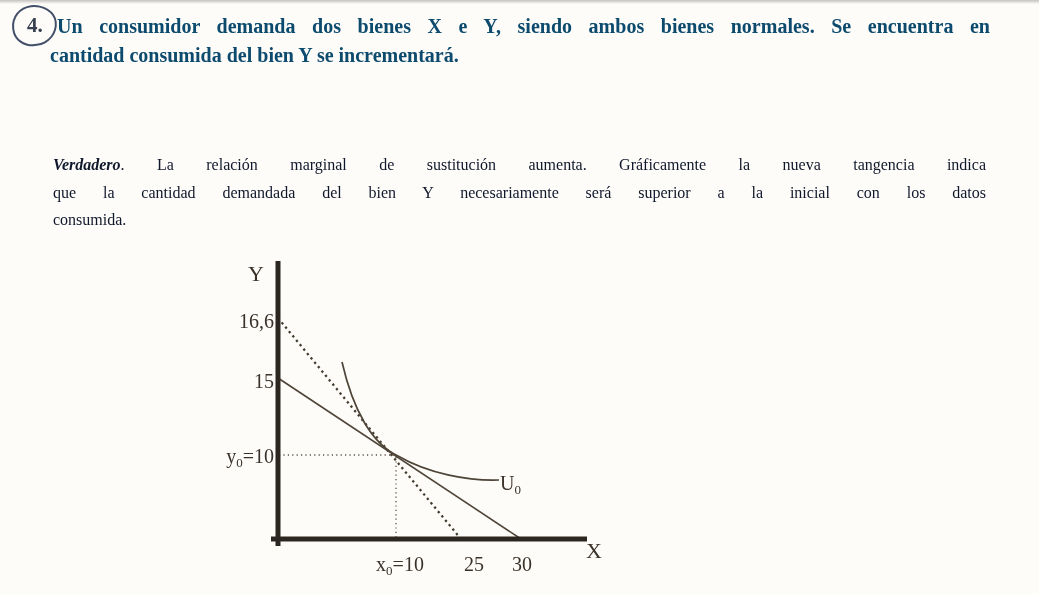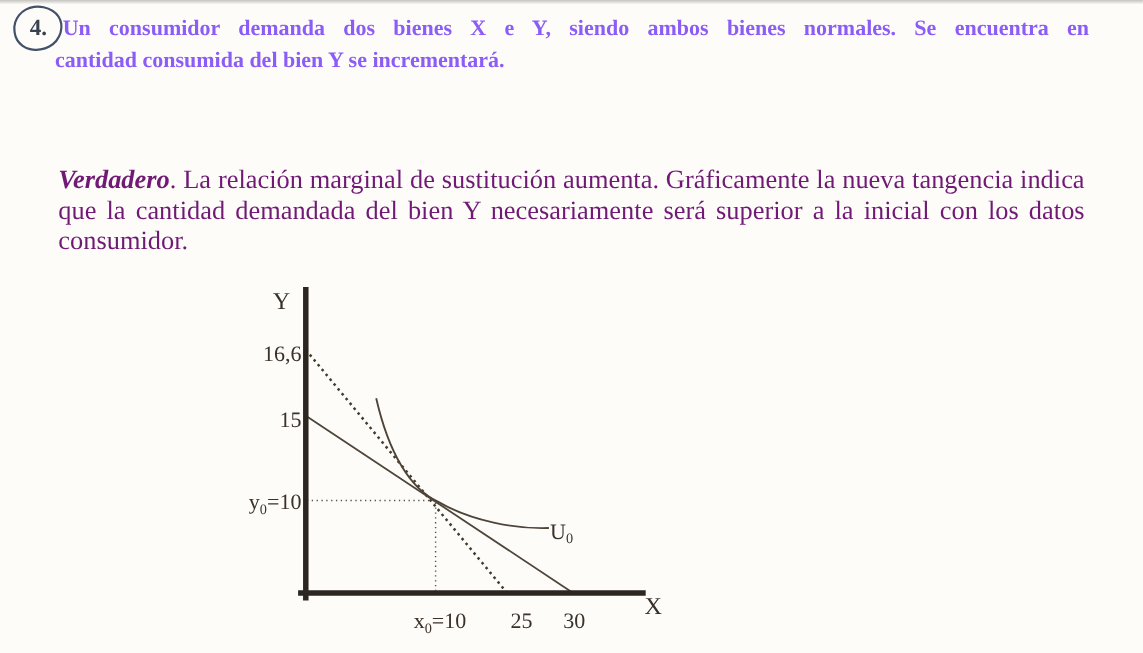--- a/index.html
+++ b/index.html
@@ -25,30 +25,30 @@
     box-sizing:border-box;
   }
   .qnum-circle span{
     transform:rotate(7deg);
     font-weight:bold;font-size:21px;color:#39404f;
   }
   
   .question{
     position:absolute;left:50px;top:12px;width:940px;
     font-weight:bold;font-size:20px;line-height:29px;
-    color:#8b5cf6;
+    color:#0c4a6e;
   }
   .jline{ text-align:justify; text-align-last:justify; white-space:nowrap; }
   .jline.last{ text-align-last:left; }
   .question .jline.first{ text-indent:7px; }
   
   .answer{
     position:absolute;left:53px;top:151px;width:933px;
-    font-size:24px;line-height:27.5px;
-    color:#701a75;
+    font-size:16px;line-height:27.5px;
+    color:#0f172a;
   }
   .answer .lead{ font-style:italic;font-weight:bold; }
   
   .chart{
     position:absolute;left:186px;top:252px;width:420px;height:340px;margin:0;
   }
   .chart svg{ display:block;width:420px;height:340px; }
   .chart text{
     font-family:"Liberation Serif","DejaVu Serif",serif;
     font-size:20px;fill:#3a3128;
@@ -67,21 +67,21 @@
   </div>
 
   <section class="question">
     <div class="jline first">Un consumidor demanda dos bienes X e Y, siendo ambos bienes normales. Se encuentra en</div>
     <div class="jline last">cantidad consumida del bien Y se incrementará.</div>
   </section>
 
   <section class="answer">
     <div class="jline"><span class="lead">Verdadero</span><span>. La relación marginal de sustitución aumenta. Gráficamente la nueva tangencia indica</span></div>
     <div class="jline">que la cantidad demandada del bien Y necesariamente será superior a la inicial con los datos</div>
-    <div class="jline last">consumidor.</div>
+    <div class="jline last">consumida.</div>
   </section>
 
   <figure class="chart">
     <svg viewBox="0 0 420 340">
 
       <line x1="93" y1="203" x2="209" y2="203" stroke="#5a5046" stroke-width="1.3" stroke-dasharray="1.2 3.2"></line>
       <line x1="210" y1="205" x2="210" y2="285" stroke="#5a5046" stroke-width="1.3" stroke-dasharray="1.2 3.2"></line>
 
       <line x1="92" y1="66" x2="275" y2="287" stroke="#453c30" stroke-width="2.3" stroke-dasharray="2.3 3.4"></line>
 

